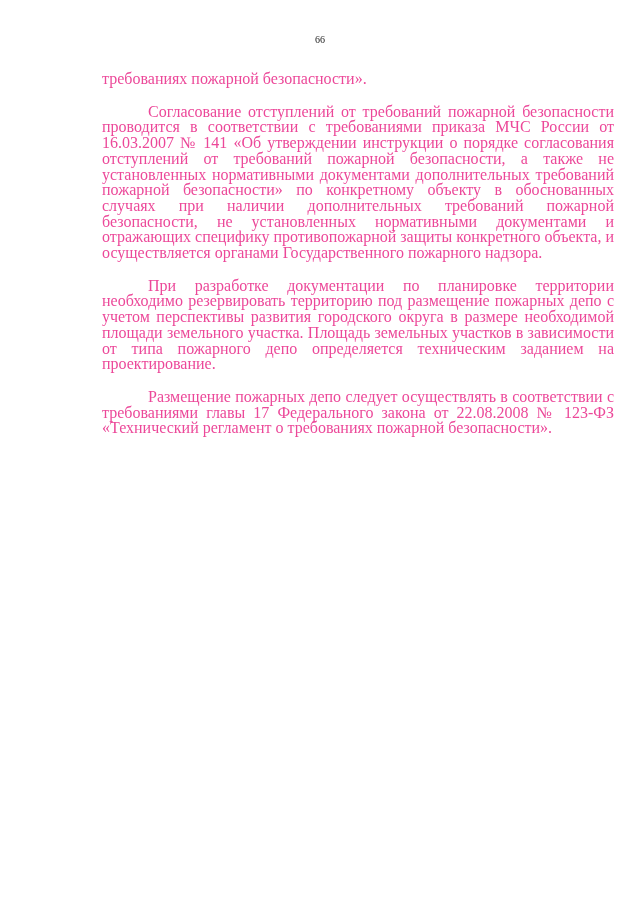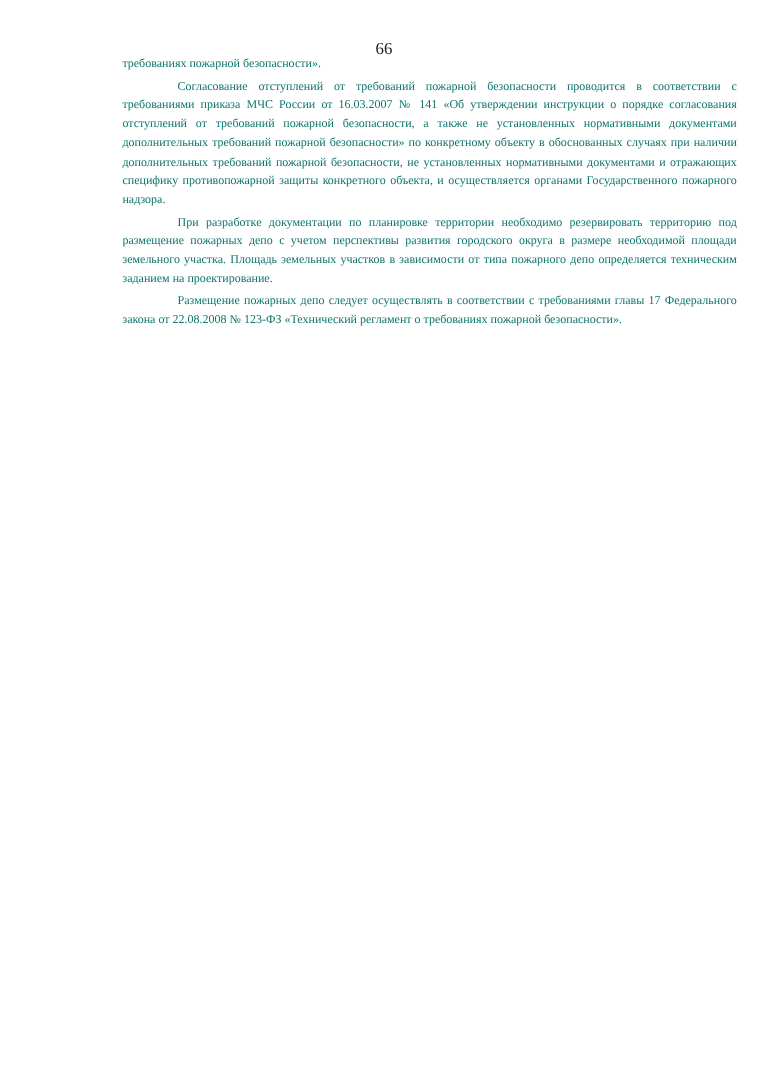--- a/index.html
+++ b/index.html
@@ -21,43 +21,43 @@
       height: 905px;
       background: #ffffff;
     }
     .page-number {
       position: absolute;
       top: 34px;
       left: 0;
       width: 640px;
       text-align: center;
       font-family: "Liberation Serif", serif;
-      font-size: 14px;
+      font-size: 10px;
       color: #1a1a1a;
     }
     .body-text {
       position: absolute;
       left: 102px;
-      top: 46px;
+      top: 71px;
       width: 512px;
       font-family: "Liberation Serif", serif;
-      font-size: 10px;
+      font-size: 16px;
       line-height: 15.7px;
-      color: #0f766e;
+      color: #ec4899;
       text-align: justify;
     }
     .para {
       margin: 0;
       text-indent: 0;
     }
     .para.indent {
       text-indent: 46px;
     }
     .para.gap {
-      margin-top: 3px;
+      margin-top: 17px;
     }
   </style>
 </head>
 <body>
 
 <div class="page">
   <div class="page-number">66</div>
 
   <div class="body-text">
     <p class="para">требованиях пожарной безопасности».</p>

